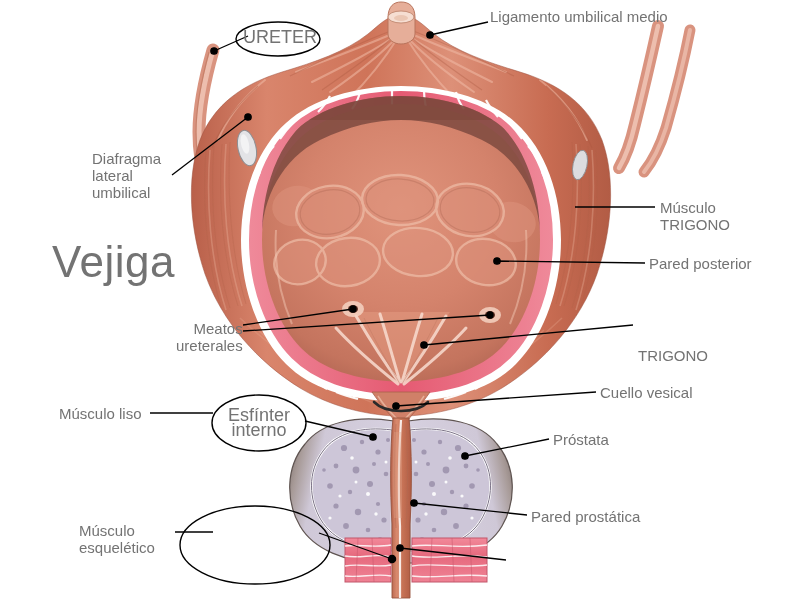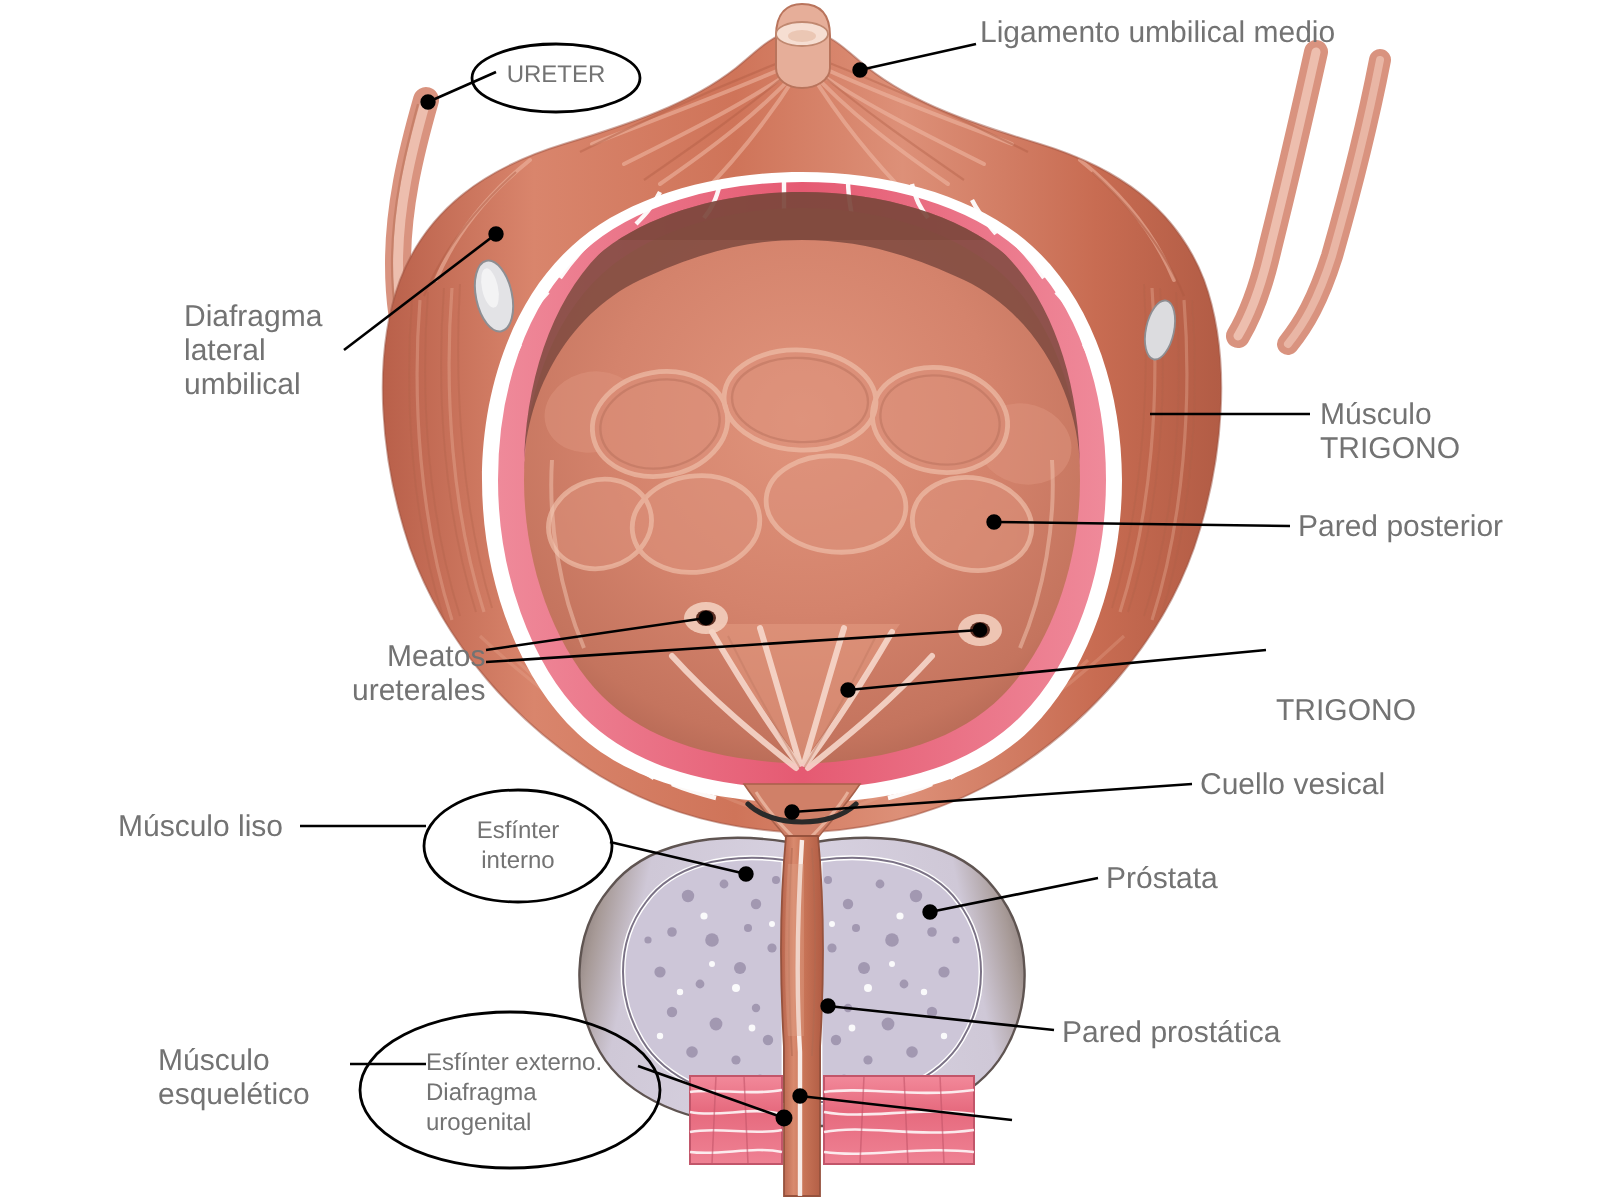--- a/index.html
+++ b/index.html
@@ -28,21 +28,21 @@
     line-height:17px;
     white-space:pre;
     letter-spacing:0px;
   }
   .lbl.title{
     font-size:44px;
     line-height:48px;
     letter-spacing:0.5px;
   }
   .lbl.ell{
-    font-size:12px;
+    font-size:18px;
     line-height:15px;
     text-align:center;
   }
 </style>
 </head>
 <body>
 
 <div id="stage">
 
   <svg id="art" viewBox="0 0 801 601" aria-hidden="true">
@@ -540,20 +540,21 @@
     <div class="lbl" style="position:static;">umbilical</div>
   </div>
 
   <div style="position:absolute; left:660px; top:199px;">
     <div class="lbl" style="position:static;">Músculo</div>
     <div class="lbl" style="position:static;">TRIGONO</div>
   </div>
 
   <div class="lbl" style="left:649px; top:255px;">Pared posterior</div>
 
+  <div class="lbl title" style="left:52px; top:238px;">Vejiga</div>
 
   <div style="position:absolute; left:176px; top:320px;">
     <div class="lbl" style="position:static;text-align:right;">Meatos</div>
     <div class="lbl" style="position:static;">ureterales</div>
   </div>
 
   <div class="lbl" style="left:638px; top:315px;margin-top:32px;">TRIGONO</div>
 
   <div class="lbl" style="left:600px; top:384px;">Cuello vesical</div>
 
@@ -566,20 +567,15 @@
 
   <div class="lbl" style="left:553px; top:431px;">Próstata</div>
 
   <div class="lbl" style="left:531px; top:508px;">Pared prostática</div>
 
   <div style="position:absolute; left:79px; top:522px;">
     <div class="lbl" style="position:static;">Músculo</div>
     <div class="lbl" style="position:static;">esquelético</div>
   </div>
 
-  <div style="position:absolute; left:213px; top:524px;">
-    <div class="lbl ell" style="position:static; text-align:left;">Esfínter externo.</div>
-    <div class="lbl ell" style="position:static; text-align:left;">Diafragma</div>
-    <div class="lbl ell" style="position:static; text-align:left;">urogenital</div>
-  </div>
 
 
 </div>
 
 </body></html>

